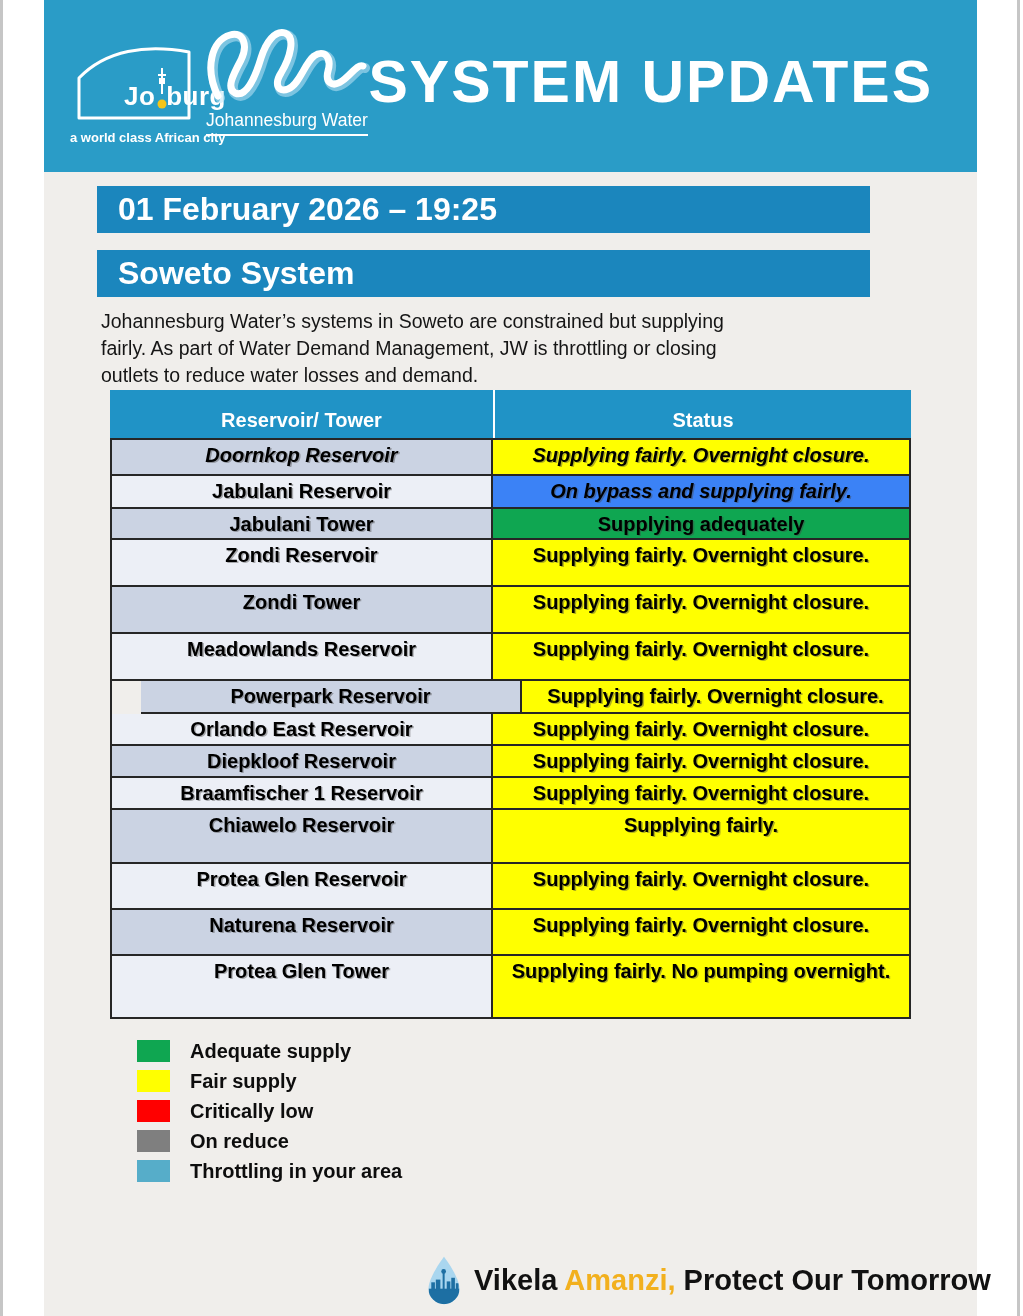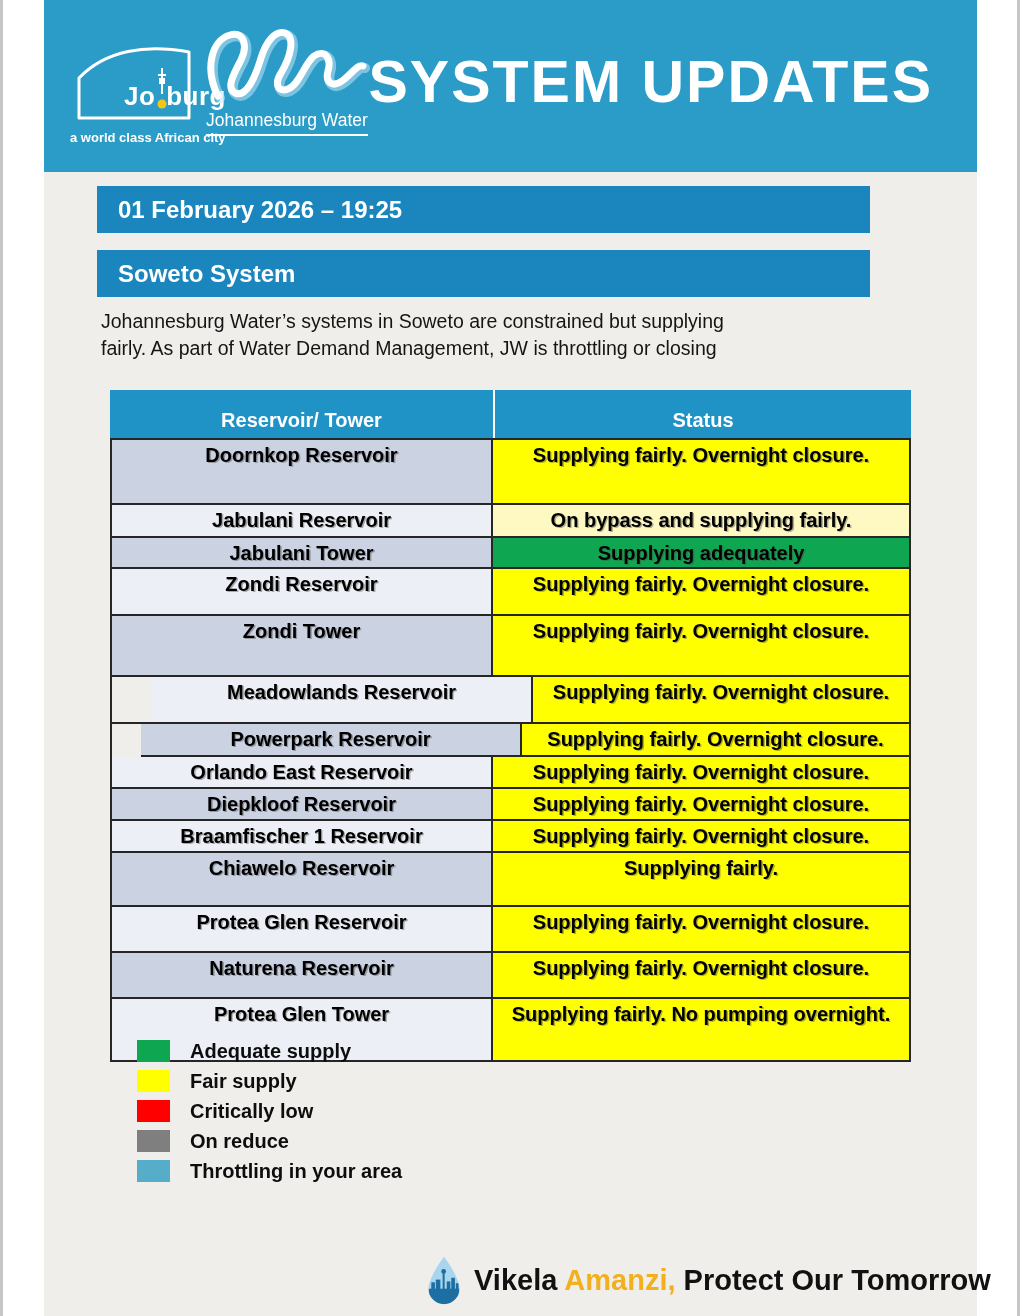--- a/index.html
+++ b/index.html
@@ -18,21 +18,21 @@
   .joburg-tagline{position:absolute;left:-4px;top:92px;width:160px;color:#ffffff;font-size:13px;font-weight:bold;white-space:nowrap;}
   .jw-logo{position:absolute;left:158px;top:28px;width:190px;height:120px;}
   .jw-text{position:absolute;left:4px;top:82px;color:#ffffff;font-size:17.5px;white-space:nowrap;
            border-bottom:2px solid #ffffff;padding-bottom:3px;}
   .header-title{position:absolute;right:44px;top:48px;color:#ffffff;font-size:59px;font-weight:800;
                 letter-spacing:2px;white-space:nowrap;}
 
   
   .body-area{position:absolute;left:44px;top:172px;width:933px;height:1144px;background:#F0EEEB;}
   .bar{position:absolute;left:53px;width:773px;height:47px;background:#1B86BD;color:#ffffff;
-       font-size:24px;font-weight:bold;line-height:47px;padding-left:21px;box-sizing:border-box;white-space:nowrap;}
+       font-size:32px;font-weight:bold;line-height:47px;padding-left:21px;box-sizing:border-box;white-space:nowrap;}
   .date-bar{top:14px;}
   .section-bar{top:78px;}
   .intro{position:absolute;left:57px;top:136px;color:#151515;font-size:19.5px;line-height:27px;}
   .intro div{white-space:nowrap;}
 
   
   .rtable{position:absolute;left:66px;top:218px;width:801px;}
   .thead{display:flex;height:48px;background:#2093C6;}
   .th{color:#ffffff;font-size:20px;font-weight:bold;display:flex;align-items:center;justify-content:center;margin-top:12px;}
   .th-left{width:383px;}
@@ -99,50 +99,51 @@
     <div class="header-title">SYSTEM UPDATES</div>
   </div>
 
   <div class="body-area">
     <div class="bar date-bar">01 February 2026 – 19:25</div>
     <div class="bar section-bar">Soweto System</div>
 
     <div class="intro">
       <div>Johannesburg Water’s systems in Soweto  are constrained but supplying</div>
       <div>fairly. As part of Water Demand Management, JW is throttling or closing</div>
+      <div>outlets to reduce water losses and demand.</div>
     </div>
 
     <div class="rtable">
       <div class="thead">
         <div class="th th-left">Reservoir/ Tower</div>
         <div class="th-div"></div>
         <div class="th th-right">Status</div>
       </div>
       <div class="tbody" id="tbody">
-          <div class="trow row-a" style="height: 65px;">
+          <div class="trow row-a" style="height: 36px; font-style: italic;">
             <div class="cell cell-name">Doornkop Reservoir</div>
             <div class="cell cell-status" style="background: rgb(255, 255, 0);">Supplying fairly. Overnight closure.</div>
           </div>
           <div class="trow row-b" style="height: 33px;">
             <div class="cell cell-name">Jabulani Reservoir</div>
-            <div class="cell cell-status" style="background: #fef9c3;">On bypass and supplying fairly.</div>
+            <div class="cell cell-status" style="background: #3b82f6; font-style: italic;">On bypass and supplying fairly.</div>
           </div>
           <div class="trow row-a" style="height: 31px;">
             <div class="cell cell-name">Jabulani Tower</div>
             <div class="cell cell-status" style="background: rgb(15, 166, 81);">Supplying adequately</div>
           </div>
           <div class="trow row-b" style="height: 47px;">
             <div class="cell cell-name">Zondi Reservoir</div>
             <div class="cell cell-status" style="background: rgb(255, 255, 0);">Supplying fairly. Overnight closure.</div>
           </div>
-          <div class="trow row-a" style="height: 61px;">
+          <div class="trow row-a" style="height: 47px;">
             <div class="cell cell-name">Zondi Tower</div>
             <div class="cell cell-status" style="background: rgb(255, 255, 0);">Supplying fairly. Overnight closure.</div>
           </div>
-          <div class="trow row-b" style="height: 47px; padding-left: 40px;">
+          <div class="trow row-b" style="height: 47px;">
             <div class="cell cell-name">Meadowlands Reservoir</div>
             <div class="cell cell-status" style="background: rgb(255, 255, 0);">Supplying fairly. Overnight closure.</div>
           </div>
           <div class="trow row-a" style="height: 33px; margin-left: 29px;">
             <div class="cell cell-name">Powerpark Reservoir</div>
             <div class="cell cell-status" style="background: rgb(255, 255, 0);">Supplying fairly. Overnight closure.</div>
           </div>
           <div class="trow row-b" style="height: 32px;">
             <div class="cell cell-name">Orlando East Reservoir</div>
             <div class="cell cell-status" style="background: rgb(255, 255, 0);">Supplying fairly. Overnight closure.</div>

